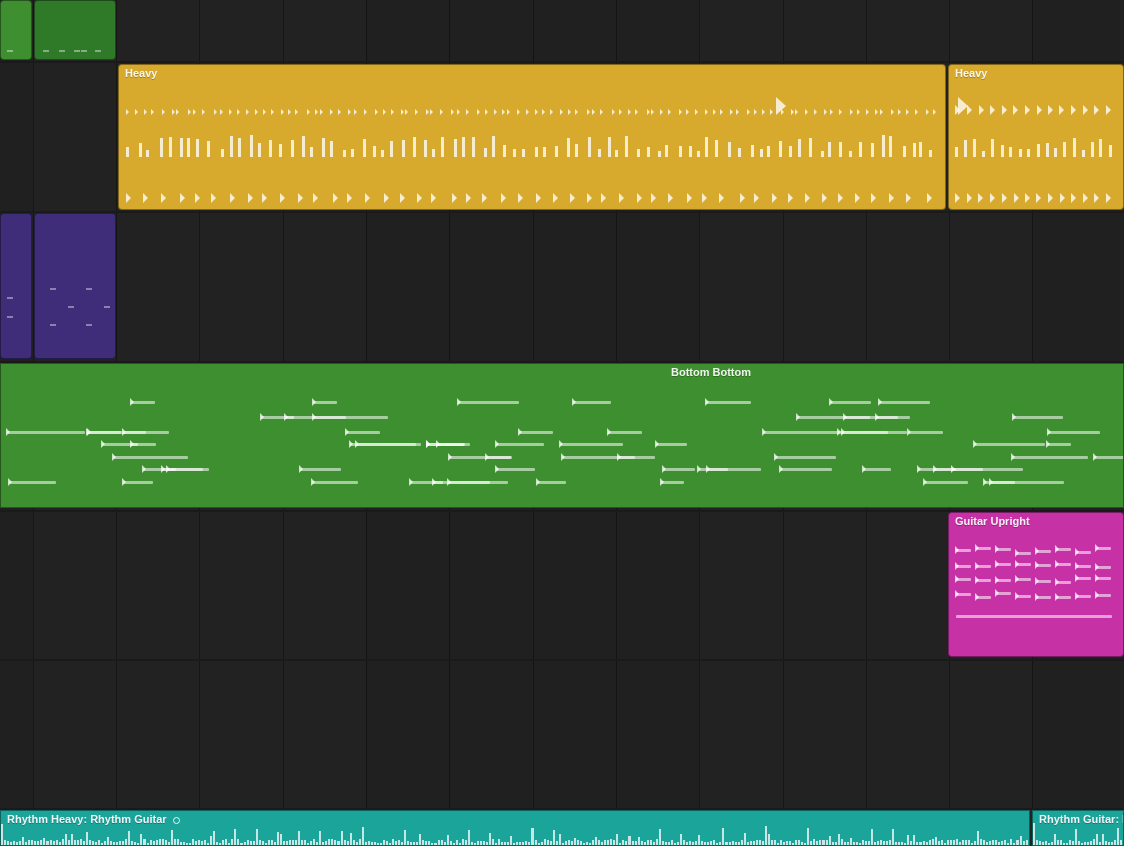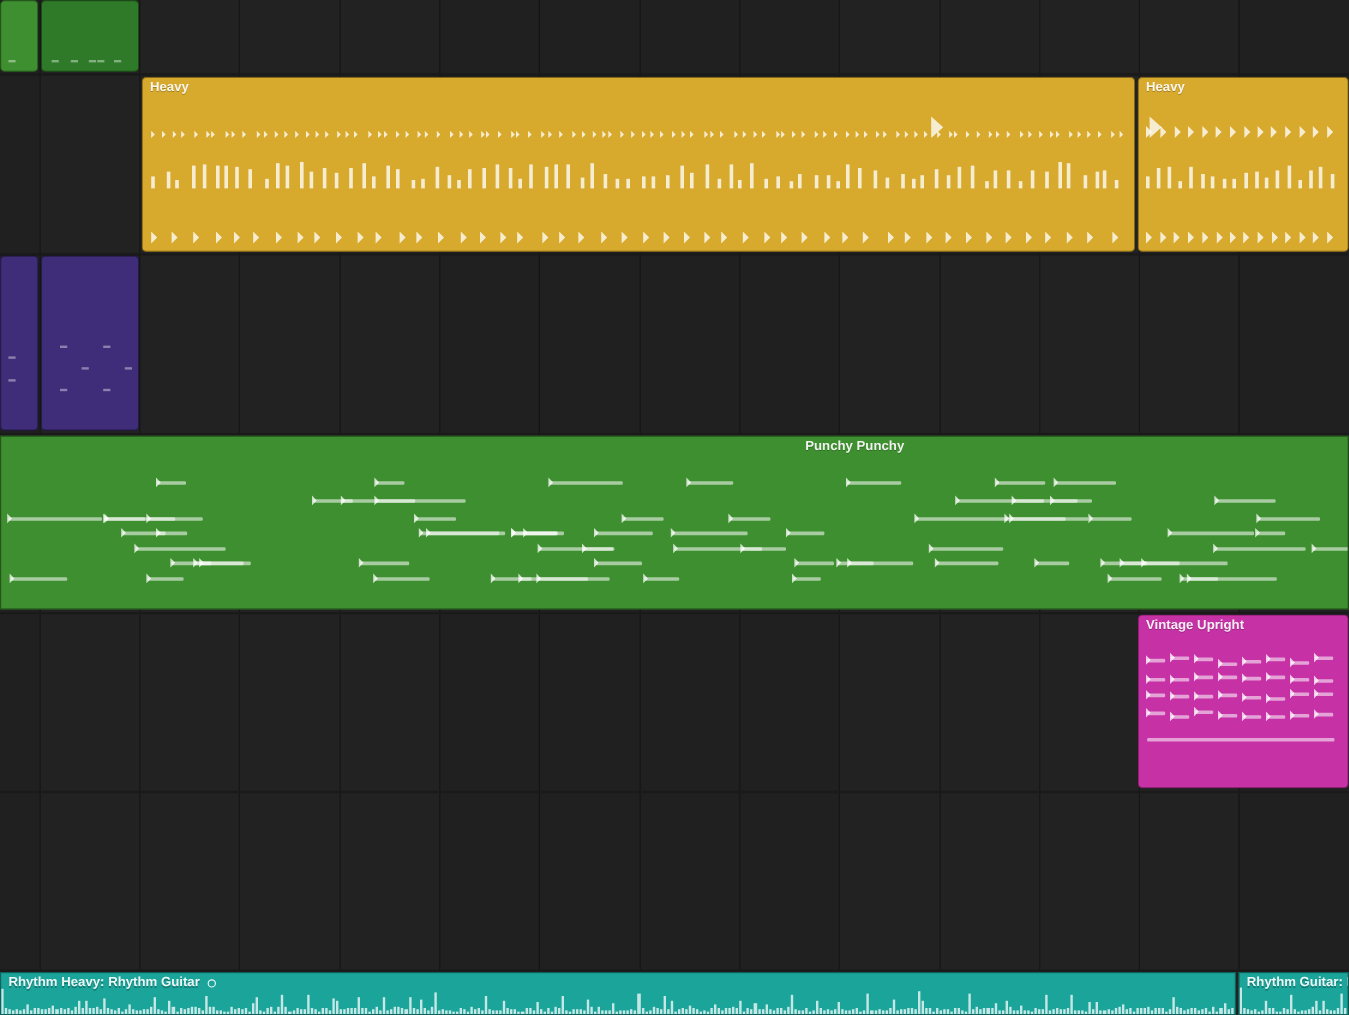--- a/index.html
+++ b/index.html
@@ -480,21 +480,21 @@
       <div class="dash" style="left:15%;top:48%"></div>
       <div class="dash" style="left:65%;top:48%"></div>
       <div class="dash" style="left:40%;top:62%"></div>
       <div class="dash" style="left:90%;top:62%"></div>
       <div class="dash" style="left:15%;top:76%"></div>
       <div class="dash" style="left:65%;top:76%"></div>
     </div>
   </div>
 
   <div class="region c-green" style="left:0px;top:363px;width:1124px;height:145px;border-radius:0;">
-    <span class="label" style="left:670px">Punchy Punchy</span>
+    <span class="label" style="left:670px">Bottom Bottom</span>
     <div class="midi-content" id="punchy-notes">
         <div class="note" style="left: 27.5211%; width: 4.19824%; top: 82%;">
           <div class="atk"></div>
         </div>
         <div class="note" style="left: 40.652%; width: 5.48585%; top: 18%;">
           <div class="atk"></div>
         </div>
         <div class="note" style="left: 87.8466%; width: 2.85742%; top: 82%;">
           <div class="atk"></div>
         </div>
@@ -696,21 +696,21 @@
         <div class="note" style="left: 14.0987%; width: 4.24666%; top: 72%;">
           <div class="atk"></div>
         </div>
         <div class="note" style="left: 75.1021%; width: 5.90275%; top: 42%;">
           <div class="atk"></div>
         </div>
       </div>
   </div>
 
   <div class="region c-magenta" style="left:948px;top:512px;width:176px;height:145px;">
-    <span class="label">Vintage Upright</span>
+    <span class="label">Guitar Upright</span>
     <div class="midi-content" id="vintage-notes">
         <div class="note" style="left: 2%; width: 9%; top: 17.2574%;">
           <div class="atk"></div>
         </div>
         <div class="note" style="left: 2%; width: 9%; top: 30.4029%;">
           <div class="atk"></div>
         </div>
         <div class="note" style="left: 2%; width: 9%; top: 40.5224%;">
           <div class="atk"></div>
         </div>

